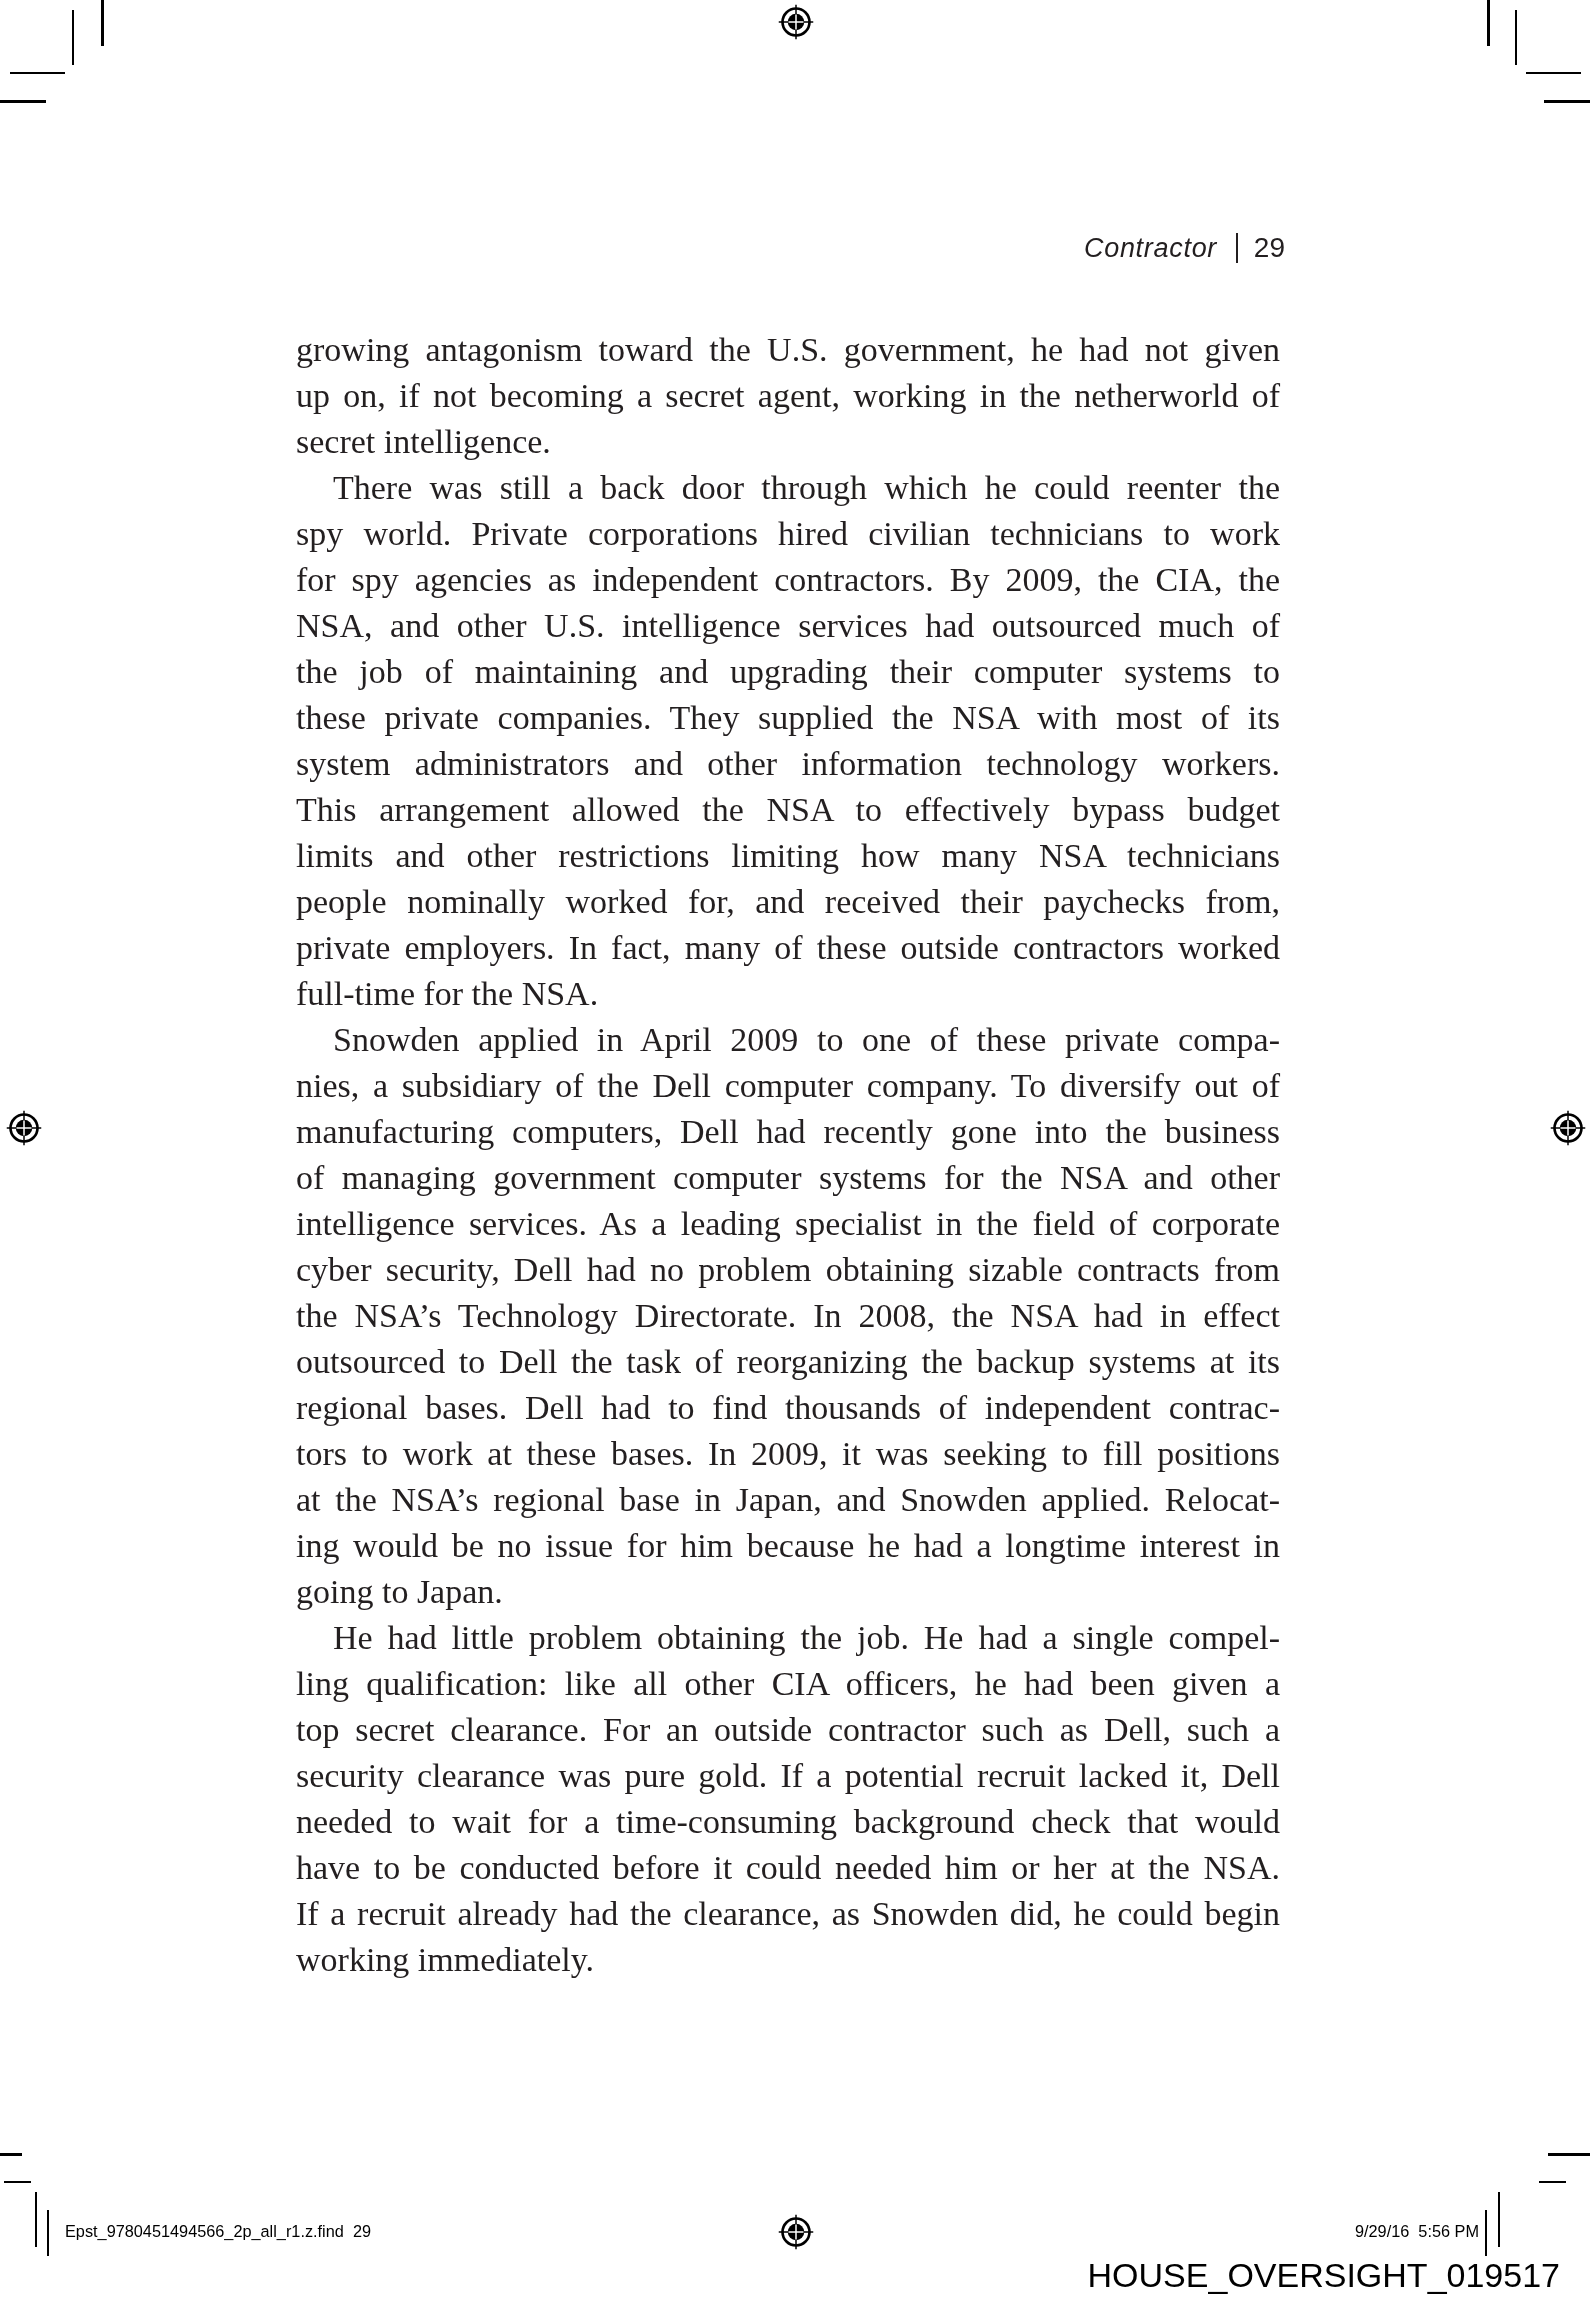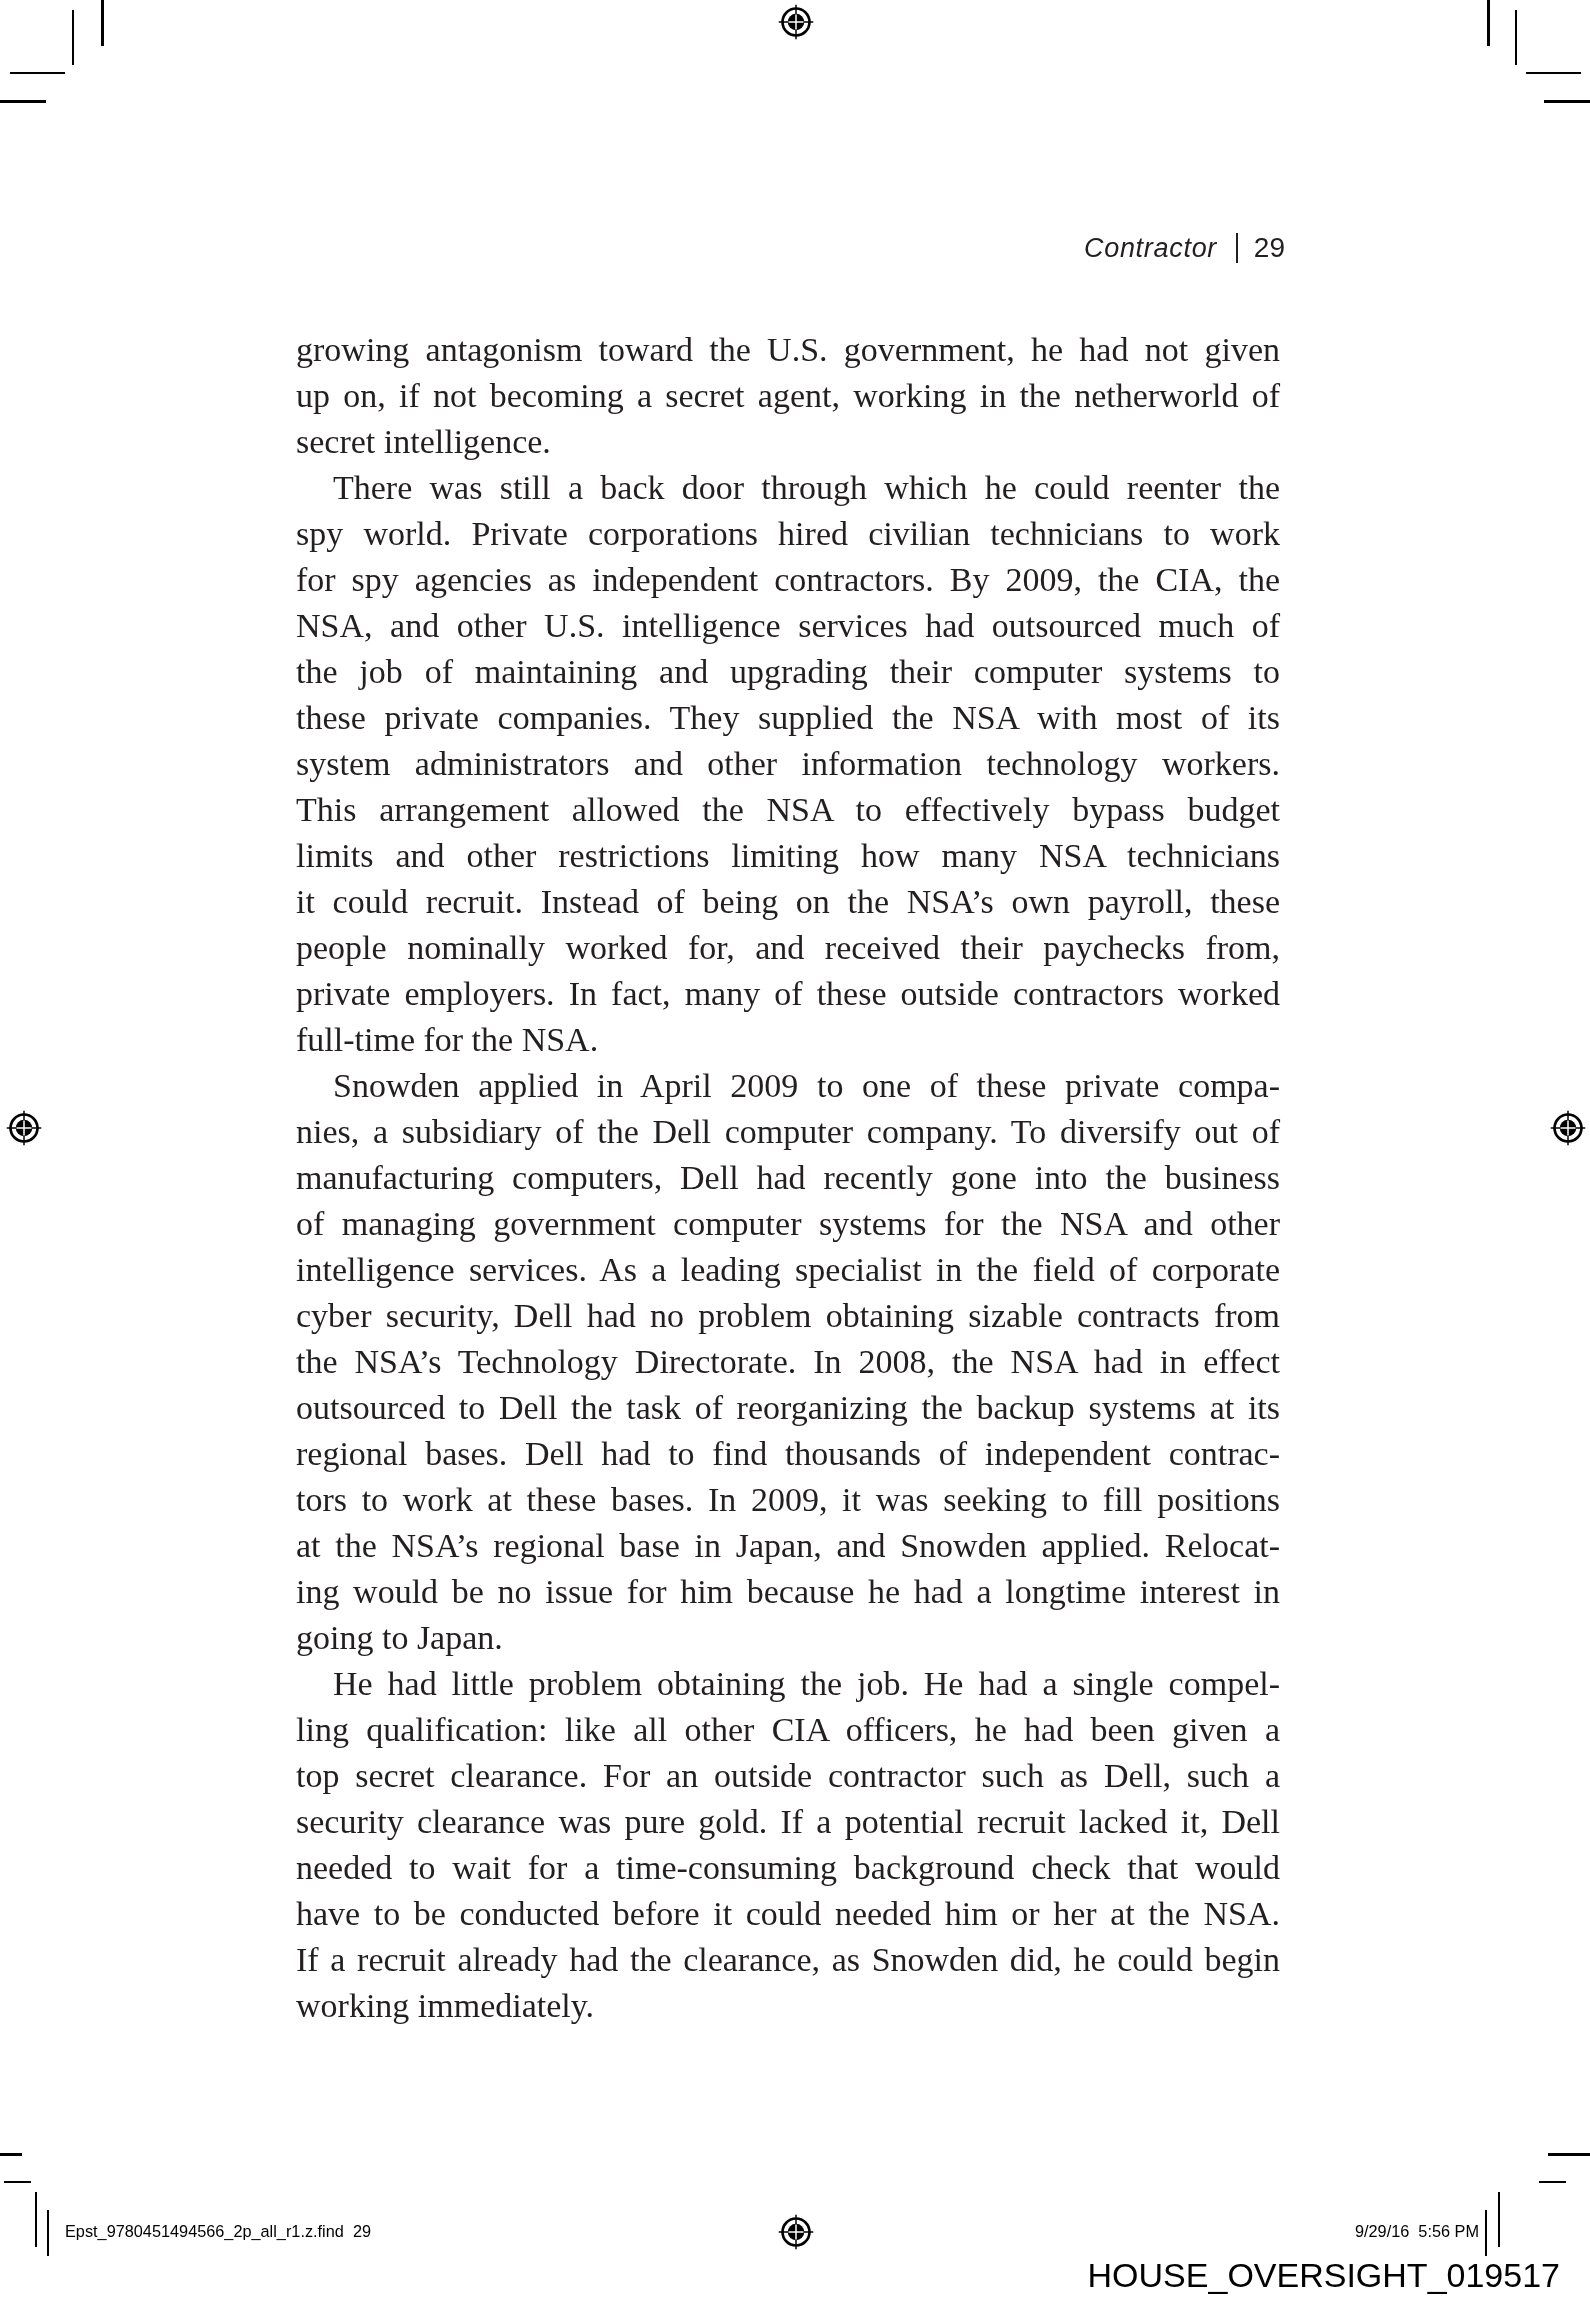--- a/index.html
+++ b/index.html
@@ -104,21 +104,20 @@
     <div>
       <span class="line indent">There was still a back door through which he could reenter the</span>
       <span class="line">spy world. Private corporations hired civilian technicians to work</span>
       <span class="line">for spy agencies as independent contractors. By 2009, the CIA, the</span>
       <span class="line">NSA, and other U.S. intelligence services had outsourced much of</span>
       <span class="line">the job of maintaining and upgrading their computer systems to</span>
       <span class="line">these private companies. They supplied the NSA with most of its</span>
       <span class="line">system administrators and other information technology workers.</span>
       <span class="line">This arrangement allowed the NSA to effectively bypass budget</span>
       <span class="line">limits and other restrictions limiting how many NSA technicians</span>
-      <span class="line">it could recruit. Instead of being on the NSA’s own payroll, these</span>
       <span class="line">people nominally worked for, and received their paychecks from,</span>
       <span class="line">private employers. In fact, many of these outside contractors worked</span>
       <span class="line last">full-time for the NSA.</span>
     </div>
     <div>
       <span class="line indent">Snowden applied in April 2009 to one of these private compa-</span>
       <span class="line">nies, a subsidiary of the Dell computer company. To diversify out of</span>
       <span class="line">manufacturing computers, Dell had recently gone into the business</span>
       <span class="line">of managing government computer systems for the NSA and other</span>
       <span class="line">intelligence services. As a leading specialist in the field of corporate</span>

